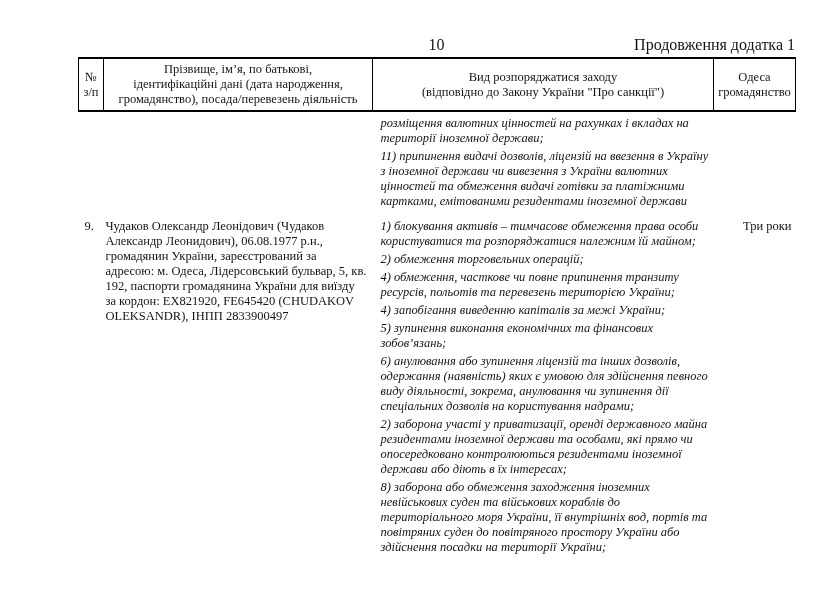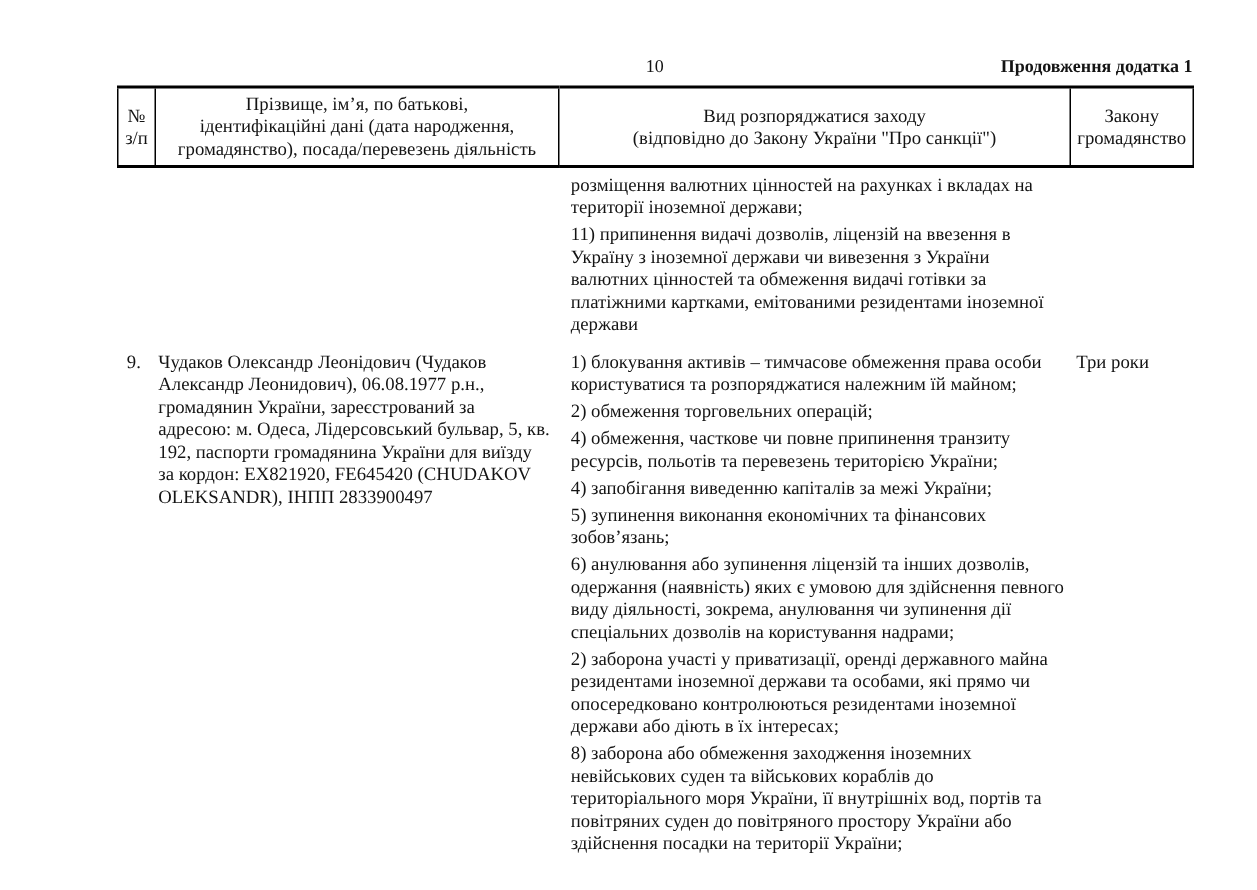--- a/index.html
+++ b/index.html
@@ -14,30 +14,29 @@
   .page {
     position: relative;
     width: 838px; height: 593px;
     background: #ffffff;
     overflow: hidden;
   }
   .page-head {
     position: absolute;
     top: 37px; left: 78px;
     width: 717px; height: 16px;
-    font-size: 12px; line-height: 15px;
+    font-size: 16px; line-height: 15px;
   }
   .page-number {
     position: absolute; left: 0; top: 0;
     width: 100%; text-align: center;
   }
   .continuation {
     position: absolute; right: 0; top: 0;
     text-align: center;
-    font-weight: bold;
   }
   table.doc-table {
     position: absolute;
     left: 78px; top: 57px;
     width: 717px;
     border-collapse: collapse;
     table-layout: fixed;
     font-size: 12.5px;
     line-height: 15px;
   }
@@ -56,22 +55,22 @@
     padding: 3px 4px;
     height: 50px;
   }
   thead .hline { line-height: 15px; }
   tbody td {
     vertical-align: top;
     padding: 4px 2px 2px 2px;
   }
   td.num-cell { padding-left: 6px; }
   td.identity-cell { padding-left: 2px; padding-right: 5px; }
-  td.measures-cell { padding-left: 8px; padding-right: 2px; }
-  td.duration-cell { text-align: left; padding-left: 4px; padding-right: 4px; }
+  td.measures-cell { padding-left: 8px; padding-right: 2px; font-style: italic; }
+  td.duration-cell { text-align: right; padding-left: 4px; padding-right: 4px; }
   .measure { margin: 0 0 3px 0; }
   .measure:last-child { margin-bottom: 0; }
   tr.row-entry td { padding-top: 8px; }
 </style>
 </head>
 <body>
 
 <div class="page">
 
   <div class="page-head">
@@ -95,21 +94,21 @@
         <th>
             <div class="hline">Прізвище, ім’я, по батькові,</div>
             <div class="hline">ідентифікаційні дані (дата народження,</div>
             <div class="hline">громадянство), посада/перевезень діяльність</div>
           </th>
         <th>
             <div class="hline">Вид розпоряджатися заходу</div>
             <div class="hline">(відповідно до Закону України "Про санкції")</div>
           </th>
         <th>
-            <div class="hline">Закону</div>
+            <div class="hline">Одеса</div>
             <div class="hline">громадянство</div>
           </th>
       </tr>
     </thead>
     <tbody>
       <tr class="row-continuation">
         <td class="num-cell"></td>
         <td class="identity-cell"></td>
         <td class="measures-cell">
             <div class="measure">розміщення валютних цінностей на рахунках і вкладах на території іноземної держави;</div>

